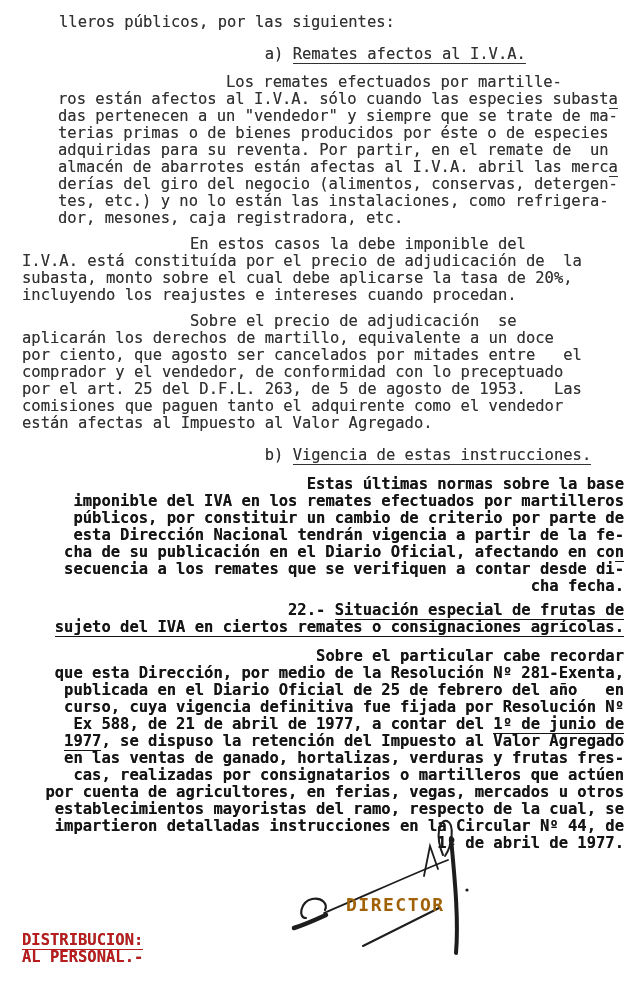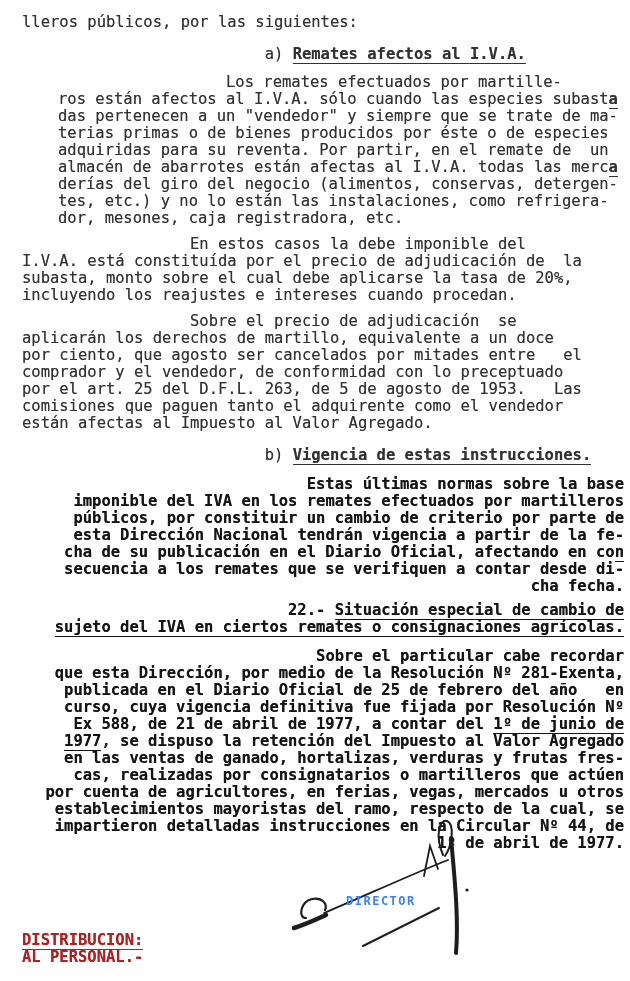--- a/index.html
+++ b/index.html
@@ -20,55 +20,55 @@
     line-height:17px;
     color:#323232;
     text-shadow:0 0 0.5px rgba(40,40,40,.55);
   }
   .block.bold .ln {
     font-weight:bold;
     color:#141414;
     text-shadow:0 0 0.4px rgba(0,0,0,.6);
     text-align:right;
   }
-  .u { border-bottom:1.6px solid currentColor;font-weight:bold; }
+  .u { border-bottom:1.6px solid currentColor; }
   .signature {
     position:absolute; left:240px; top:812px;
     width:250px; height:155px;
   }
   .signature svg { position:absolute; left:0; top:0; }
   .director-label {
     position:absolute; left:106px; top:82px;
-    font-size:12px; font-weight:bold; letter-spacing:1.5px;
-    color:#3b82f6; white-space:pre;
+    font-size:18px; font-weight:bold; letter-spacing:1.5px;
+    color:#a16207; white-space:pre;
   }
   .footer {
     position:absolute; left:22px; top:932px;
   }
   .footer .ln { font-weight:bold; color:#b91c1c; }
 </style>
 </head>
 <body>
 
 <div class="page">
 
   <div class="doc">
-      <div class="block" style="margin-top: 0px;">
+      <div class="block" style="margin-top: 0px; margin-left: 37px;">
         <div class="ln"><span>lleros públicos, por las siguientes:</span></div>
       </div>
       <div class="block" style="margin-top: 15px;">
         <div class="ln"><span>                          a) </span><span class="u">Remates afectos al I.V.A.</span></div>
       </div>
       <div class="block" style="margin-top: 11px; margin-left: 36px;">
         <div class="ln"><span>                  Los remates efectuados por martille-</span></div>
         <div class="ln"><span>ros están afectos al I.V.A. sólo cuando las especies subast</span><span class="u">a</span></div>
         <div class="ln"><span>das pertenecen a un "vendedor" y siempre que se trate de ma-</span></div>
         <div class="ln"><span>terias primas o de bienes producidos por éste o de especies</span></div>
         <div class="ln"><span>adquiridas para su reventa. Por partir, en el remate de  un</span></div>
-        <div class="ln"><span>almacén de abarrotes están afectas al I.V.A. todas las merc</span><span class="u">a</span></div>
+        <div class="ln"><span>almacén de abarrotes están afectas al I.V.A. abril las merc</span><span class="u">a</span></div>
         <div class="ln"><span>derías del giro del negocio (alimentos, conservas, detergen-</span></div>
         <div class="ln"><span>tes, etc.) y no lo están las instalaciones, como refrigera-</span></div>
         <div class="ln"><span>dor, mesones, caja registradora, etc.</span></div>
       </div>
       <div class="block" style="margin-top: 9px;">
         <div class="ln"><span>                  En estos casos la debe imponible del</span></div>
         <div class="ln"><span>I.V.A. está constituída por el precio de adjudicación de  la</span></div>
         <div class="ln"><span>subasta, monto sobre el cual debe aplicarse la tasa de 20%,</span></div>
         <div class="ln"><span>incluyendo los reajustes e intereses cuando procedan.</span></div>
       </div>
@@ -87,21 +87,21 @@
       <div class="block bold" style="margin-top: 12px;">
         <div class="ln"><span>                  Estas últimas normas sobre la base</span></div>
         <div class="ln"><span>imponible del IVA en los remates efectuados por martilleros</span></div>
         <div class="ln"><span>públicos, por constituir un cambio de criterio por parte de</span></div>
         <div class="ln"><span>esta Dirección Nacional tendrán vigencia a partir de la fe-</span></div>
         <div class="ln"><span>cha de su publicación en el Diario Oficial, afectando en co</span><span class="u">n</span></div>
         <div class="ln"><span>secuencia a los remates que se verifiquen a contar desde di-</span></div>
         <div class="ln"><span>cha fecha.</span></div>
       </div>
       <div class="block bold" style="margin-top: 7px;">
-        <div class="ln"><span>                    22.- </span><span class="u">Situación especial de cambio de</span></div>
+        <div class="ln"><span>                    22.- </span><span class="u">Situación especial de frutas de</span></div>
         <div class="ln"><span class="u">sujeto del IVA en ciertos remates o consignaciones agrícolas.</span></div>
       </div>
       <div class="block bold" style="margin-top: 12px;">
         <div class="ln"><span>                  Sobre el particular cabe recordar</span></div>
         <div class="ln"><span>que esta Dirección, por medio de la Resolución Nº 281-Exenta,</span></div>
         <div class="ln"><span>publicada en el Diario Oficial de 25 de febrero del año   en</span></div>
         <div class="ln"><span>curso, cuya vigencia definitiva fue fijada por Resolución Nº</span></div>
         <div class="ln"><span>Ex 588, de 21 de abril de 1977, a contar del </span><span class="u">1º de junio de</span></div>
         <div class="ln"><span class="u">1977</span><span>, se dispuso la retención del Impuesto al Valor Agregado</span></div>
         <div class="ln"><span>en las ventas de ganado, hortalizas, verduras y frutas fres-</span></div>

